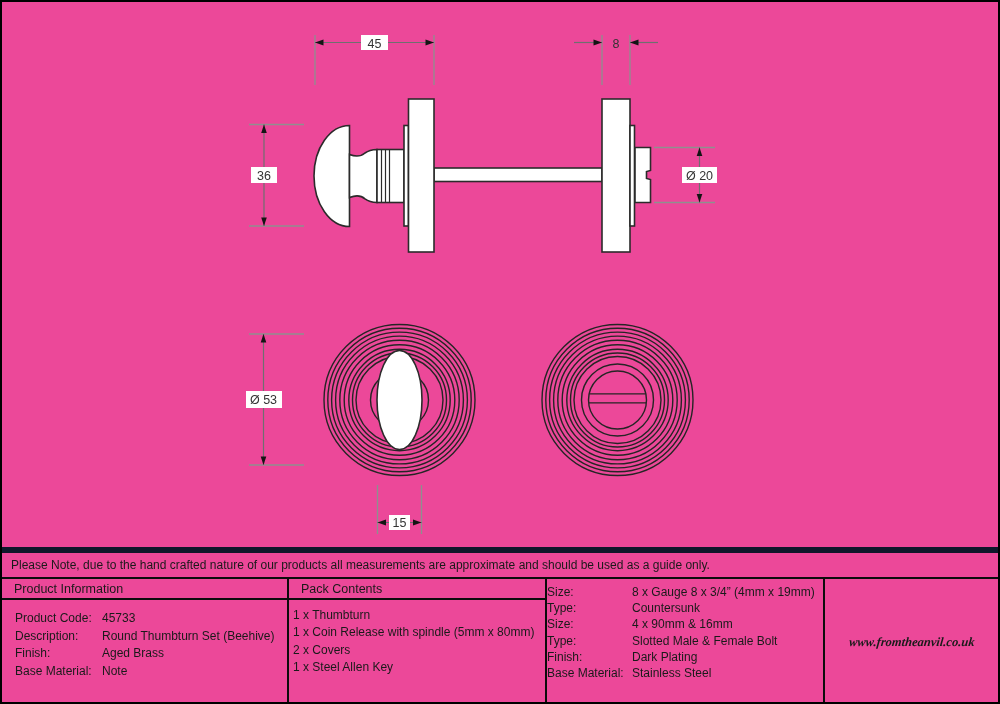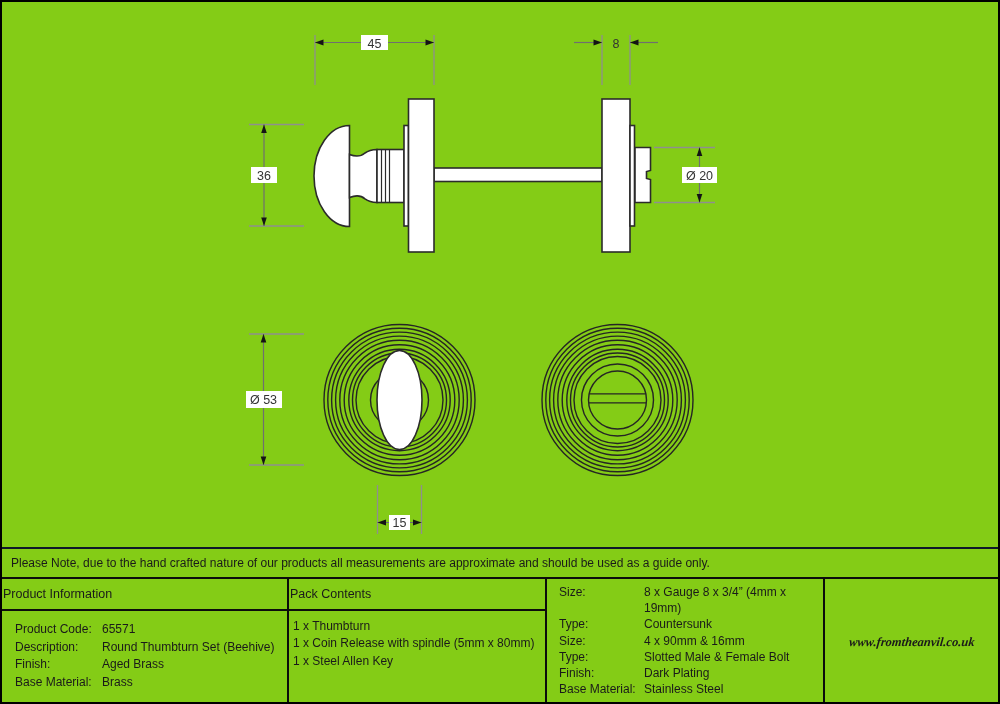--- a/index.html
+++ b/index.html
@@ -1,53 +1,53 @@
 <!DOCTYPE html>
 <html><head>
 <meta charset="utf-8">
 <style>
   html,body{margin:0;padding:0;background:#e8e8e8;}
   .page{
     width:1000px;height:704px;box-sizing:border-box;
-    border:2px solid #000;background:#84cc16;position:relative;
+    border:2px solid #000;background:#ec4899;position:relative;
     font-family:"Liberation Sans",sans-serif;color:#1a1a1a;
     margin:0 auto;overflow:hidden;
   }
   .drawing-wrap{height:545px;}
   svg text{font-family:"Liberation Sans",sans-serif;}
   .ln{fill:#fff;stroke:#2b2b2b;stroke-width:1.6;}
   .ln2{fill:none;stroke:#2b2b2b;stroke-width:1.2;}
   .ring{fill:none;stroke:#252525;stroke-width:1.4;}
   .slot{stroke:#252525;stroke-width:1.3;}
   .ext{stroke:#8f8f8f;stroke-width:1.3;fill:none;}
   .dim{stroke:#6f6f6f;stroke-width:1.2;fill:none;}
   .arr{fill:#141414;stroke:none;}
   .mask{fill:#fff;stroke:none;}
   .dtxt{font-size:12.5px;fill:#333;}
   
   .notebar{
-    height:32px;border-top:2px solid #0f172a;border-bottom:2px solid #0c0c0c;
+    height:32px;border-top:6px solid #0f172a;border-bottom:2px solid #0c0c0c;
     box-sizing:border-box;display:flex;align-items:center;
     padding-left:9px;font-size:12px;
   }
   
   .spec{display:flex;height:123px;box-sizing:border-box;}
   .col{box-sizing:border-box;border-right:2px solid #0c0c0c;overflow:hidden;}
   .col-product{width:287px;}
   .col-pack{width:258px;}
   .col-screws{width:278px;}
   .col-logo{flex:1;border-right:none;display:flex;align-items:center;justify-content:center;}
   .col-header{
-    height:32px;box-sizing:border-box;border-bottom:2px solid #0c0c0c;
-    display:flex;align-items:center;padding-left:1px;font-size:12.5px;
+    height:21px;box-sizing:border-box;border-bottom:2px solid #0c0c0c;
+    display:flex;align-items:center;padding-left:12px;font-size:12.5px;
   }
   .col-body{padding-top:7px;font-size:12px;}
   .col-product .col-body{padding-left:13px;padding-top:10px;}
   .col-pack .col-body{padding-left:4px;}
-  .col-screws .col-body{padding-left:12px;padding-top:5px;}
+  .col-screws .col-body{padding-top:5px;}
   .kv{display:flex;line-height:17.5px;}
   .col-screws .kv{line-height:16.2px;}
   .kv .k{width:87px;flex:none;}
   .col-screws .kv .k{width:85px;}
   .pc-item{line-height:17.3px;}
   
   .logo{text-align:center;}
   .logo-top{display:flex;align-items:flex-end;justify-content:center;}
   .anvil-svg{width:46px;height:44px;display:block;}
   .logo-right{margin-left:1px;text-align:left;}
@@ -185,42 +185,43 @@
     <span>Please Note, due to the hand crafted nature of our products all measurements are approximate and should be used as a guide only.</span>
   </div>
 
   <div class="spec">
 
     <div class="col col-product">
       <div class="col-header">Product Information</div>
       <div class="col-body">
         <div class="kv">
           <span class="k">Product Code:</span>
-          <span class="v">65571</span>
+          <span class="v">45733</span>
         </div>
         <div class="kv">
           <span class="k">Description:</span>
           <span class="v">Round Thumbturn Set (Beehive)</span>
         </div>
         <div class="kv">
           <span class="k">Finish:</span>
           <span class="v">Aged Brass</span>
         </div>
         <div class="kv">
           <span class="k">Base Material:</span>
-          <span class="v">Brass</span>
+          <span class="v">Note</span>
         </div>
       </div>
     </div>
 
     <div class="col col-pack">
       <div class="col-header">Pack Contents</div>
       <div class="col-body">
         <div class="pc-item">1 x Thumbturn</div>
         <div class="pc-item">1 x Coin Release with spindle (5mm x 80mm)</div>
+        <div class="pc-item">2 x Covers</div>
         <div class="pc-item">1 x Steel Allen Key</div>
       </div>
     </div>
 
     <div class="col col-screws">
       <div class="col-body">
         <div class="kv">
           <span class="k">Size:</span>
           <span class="v">8 x Gauge 8 x 3/4” (4mm x 19mm)</span>
         </div>

